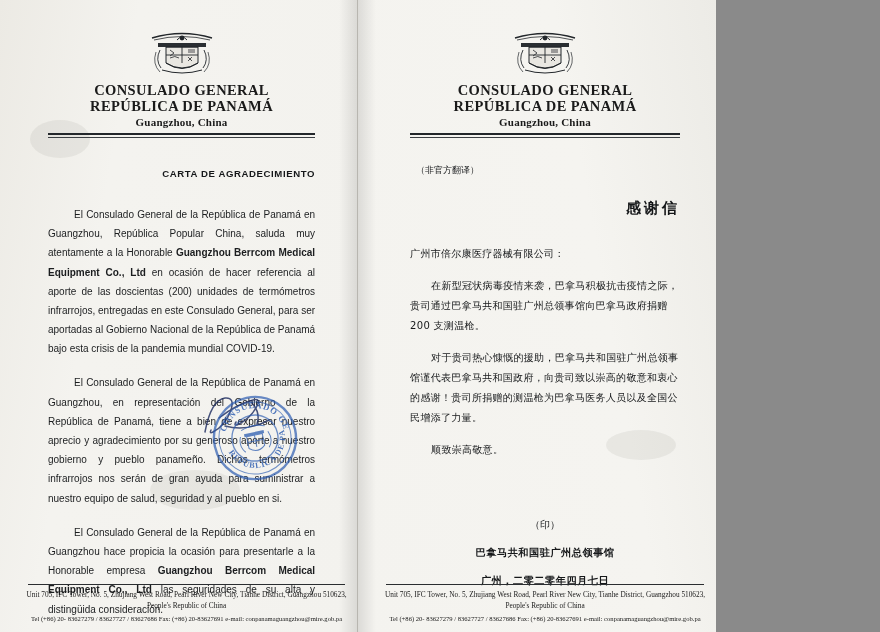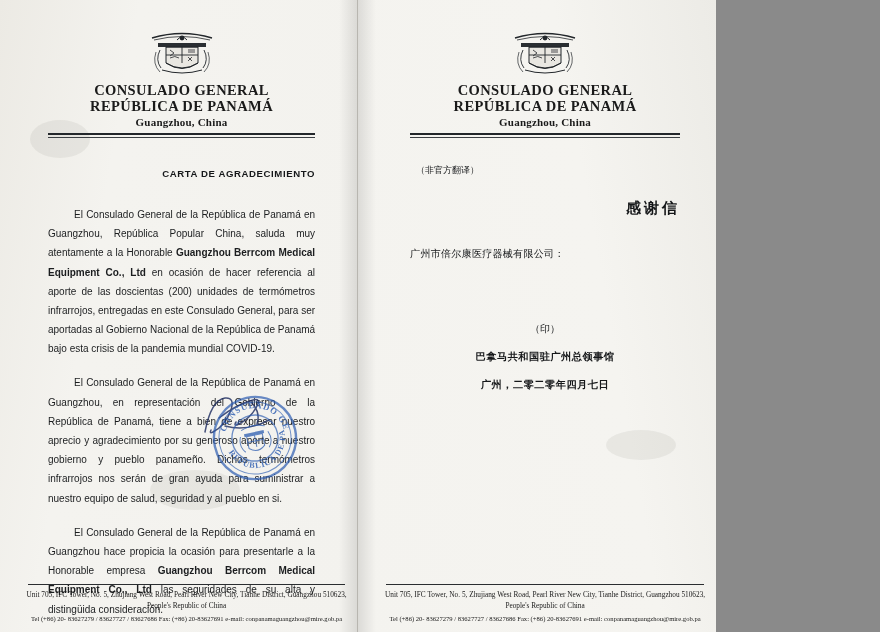--- a/index.html
+++ b/index.html
@@ -355,20 +355,25 @@
       </div>
       <div class="rule"></div>
       <div class="rule thin"></div>
 
       <div class="note-trans">（非官方翻译）</div>
 
       <div class="cn-title">感谢信</div>
 
       <p class="cn">广州市倍尔康医疗器械有限公司：</p>
 
+      <div id="right-paragraphs">
+          <p class="cn ind">在新型冠状病毒疫情来袭，巴拿马积极抗击疫情之际，贵司通过巴拿马共和国驻广州总领事馆向巴拿马政府捐赠 200 支测温枪。</p>
+          <p class="cn ind">对于贵司热心慷慨的援助，巴拿马共和国驻广州总领事馆谨代表巴拿马共和国政府，向贵司致以崇高的敬意和衷心的感谢！贵司所捐赠的测温枪为巴拿马医务人员以及全国公民增添了力量。</p>
+          <p class="cn ind">顺致崇高敬意。</p>
+        </div>
 
       <div class="cn-stamp">（印）</div>
       <div class="cn-signoff">巴拿马共和国驻广州总领事馆</div>
       <div class="cn-signoff d2">广州，二零二零年四月七日</div>
 
       <div class="footer">
         <div class="frule"></div>
         <div class="f1">Unit 705, IFC Tower, No. 5, Zhujiang West Road, Pearl River New City, Tianhe District, Guangzhou 510623, People's Republic of China</div>
         <div class="f2">Tel (+86) 20- 83627279 / 83627727 / 83627686   Fax: (+86) 20-83627691   e-mail: conpanamaguangzhou@mire.gob.pa</div>
       </div>

